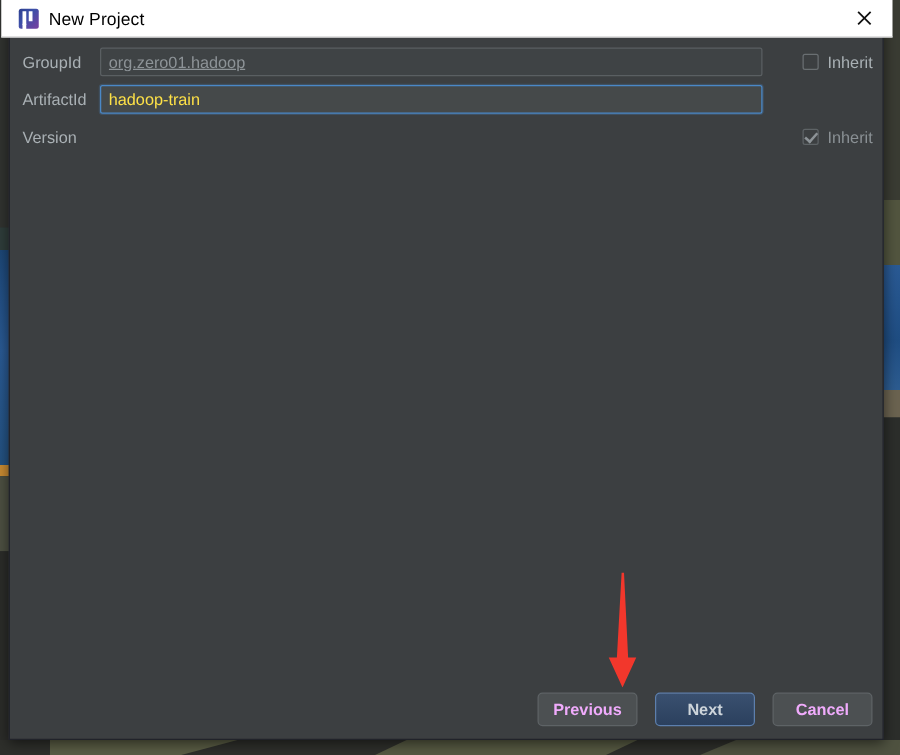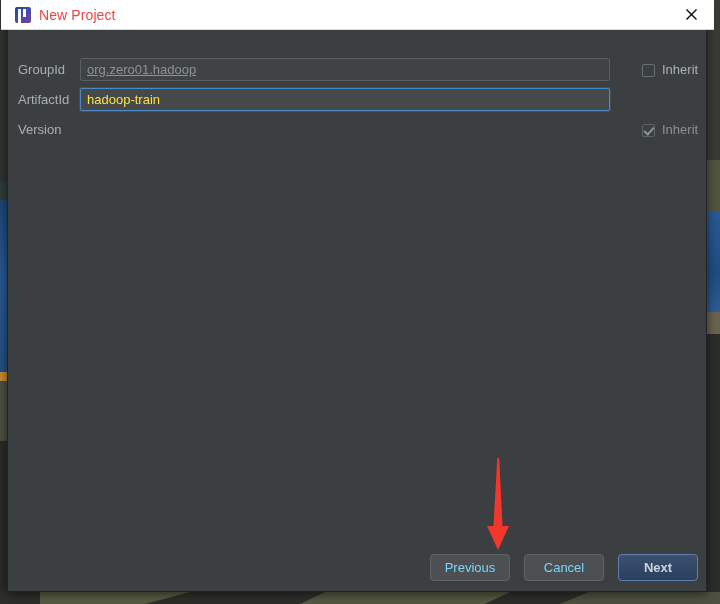--- a/index.html
+++ b/index.html
@@ -147,39 +147,39 @@
   #title-icon::after {
     content: "";
     position: absolute;
     left: 8px; top: 2px;
     width: 3px; height: 8px;
     background: #ffffff;
     box-shadow: -5px 10px 0 0 #ffffff, 0 0 0 0 #fff;
   }
   #title-text {
     font-size: 14px;
-    color: #ef4444;
+    color: #000000;
     letter-spacing: 0.1px;
   }
   #close-button {
     position: absolute;
     right: 0; top: 0;
     width: 46px; height: 29px;
     display: flex;
     align-items: center;
     justify-content: center;
     cursor: pointer;
   }
   #close-button svg { display: block; }
 
   
   #form {
     position: absolute;
     left: 0;
-    top: 44px;
+    top: 24px;
     width: 602px;
     padding-top: 10px;
   }
   .form-row {
     position: relative;
     height: 30px;
     display: flex;
     align-items: center;
   }
   .field-label {
@@ -213,21 +213,21 @@
     background: #45494a;
     border: 1px solid #4a88c7;
     color: #fde047;
     box-shadow: 0 0 0 1px rgba(74,136,199,0.25);
   }
   .input-wide   { width: 542px; }
   .inherit-box {
     position: absolute;
     left: 634px;
     display: flex;
-    align-items: flex-end;
+    align-items: center;
     gap: 7px;
   }
   .checkbox {
     width: 13px; height: 13px;
     box-sizing: border-box;
     border: 1px solid #6a6f72;
     border-radius: 2px;
     background: #3c3f41;
     position: relative;
     flex: 0 0 auto;
@@ -256,28 +256,29 @@
     display: flex;
     gap: 14px;
   }
   .dlg-button {
     width: 80px;
     height: 27px;
     box-sizing: border-box;
     background: #4c5052;
     border: 1px solid #5e6366;
     border-radius: 4px;
-    color: #7dd3fc;
+    color: #f0abfc;
     font-size: 13px;
     font-family: "Liberation Sans", sans-serif;
     display: flex;
     align-items: center;
     justify-content: center;
     cursor: pointer;
     user-select: none;
+    font-weight: bold;
   }
   .dlg-button.primary {
     background: linear-gradient(180deg, #3a506f 0%, #2b405e 100%);
     border: 1px solid #5c7fae;
     color: #cdd4da;
     font-weight: bold;
   }
 
   
   #annotation-arrow {
@@ -347,17 +348,17 @@
     </div>
 
   </div>
 
   <svg id="annotation-arrow" viewBox="0 0 40 92">
     <polygon points="19.3,0 21.2,0 24.5,68 31,68 20,92 9,68 15.5,68" fill="#f2372c"></polygon>
   </svg>
 
   <div id="buttonbar">
     <div class="dlg-button">Previous</div>
+    <div class="dlg-button primary">Next</div>
     <div class="dlg-button">Cancel</div>
-    <div class="dlg-button primary">Next</div>
   </div>
 
 </div>
 
 </body></html>

